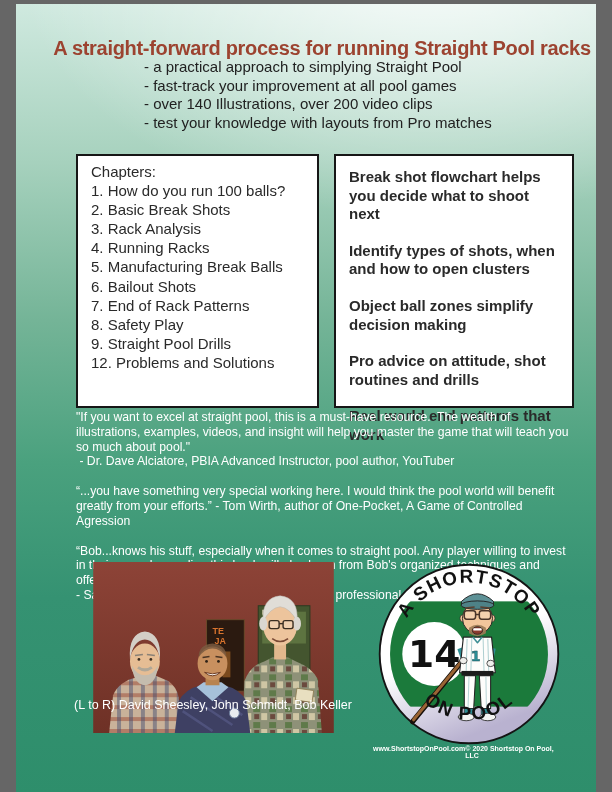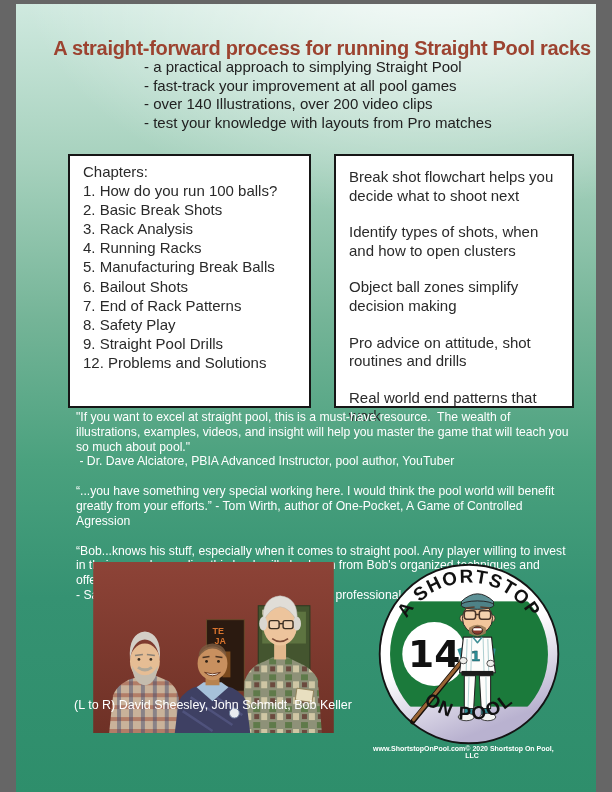--- a/index.html
+++ b/index.html
@@ -15,23 +15,23 @@
     color:#9c4330;font-weight:bold;font-size:20px;letter-spacing:-0.3px;
   }
   .bullets{
     position:absolute;top:54px;left:128px;width:420px;
     color:#212121;font-size:15px;line-height:18.6px;
   }
   .box{
     position:absolute;top:150px;background:#ffffff;border:2.5px solid #161616;
     color:#2a2a2a;font-size:15px;box-sizing:border-box;
   }
-  .box-left{left:52px;width:243px;height:254px;padding:6px 19px 0 13px;line-height:19.1px;}
+  .box-left{left:60px;width:243px;height:254px;padding:6px 19px 0 13px;line-height:19.1px;}
   .box-right{left:318px;width:240px;height:254px;padding:12px 8px 0 13px;line-height:18.6px;}
-  .box-right .feature{margin:0 0 18px 0;}
+  .box-right .feature{margin:0 0 18px 0;font-weight:bold;}
   .testimonials{
     position:absolute;top:406px;left:60px;width:500px;color:#ffffff;
     font-size:12.2px;line-height:14.8px;
   }
   .testimonials .t-quote{white-space:pre-wrap;}
   .t-block{margin-bottom:15px;}
   .photo-wrap{position:absolute;left:77px;top:558px;width:241px;height:171px;text-align:right;}
   .caption{
     position:absolute;left:57px;top:694px;width:280px;text-align:center;
     color:#ffffff;font-size:12.5px;

